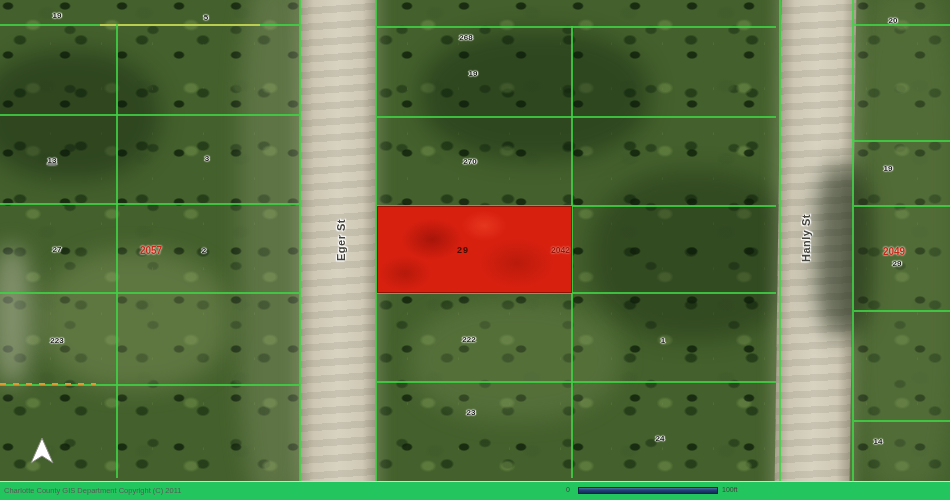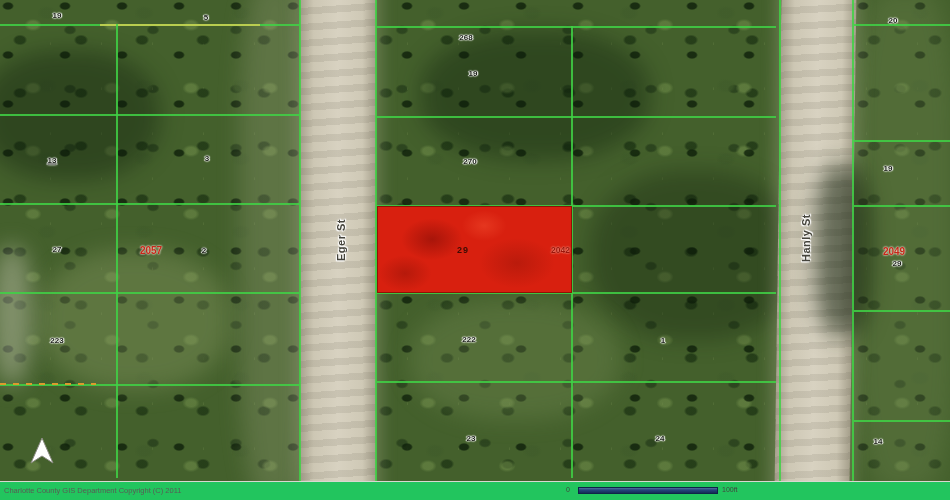--- a/index.html
+++ b/index.html
@@ -153,21 +153,21 @@
       <span class="lot-label" style="left: 206px; top: 17px;">5</span>
       <span class="lot-label" style="left: 52px; top: 160px; text-decoration: underline;">13</span>
       <span class="lot-label" style="left: 207px; top: 158px;">3</span>
       <span class="lot-label" style="left: 57px; top: 249px;">27</span>
       <span class="lot-label" style="left: 204px; top: 250px;">2</span>
       <span class="lot-label" style="left: 57px; top: 340px;">223</span>
       <span class="lot-label" style="left: 466px; top: 17px; margin-top: 20px;">268</span>
       <span class="lot-label" style="left: 473px; top: 73px;">19</span>
       <span class="lot-label" style="left: 470px; top: 161px;">270</span>
       <span class="lot-label" style="left: 469px; top: 339px;">222</span>
-      <span class="lot-label" style="left: 471px; top: 438px;">23</span>
+      <span class="lot-label" style="left: 471px; top: 412px;">23</span>
       <span class="lot-label" style="left: 663px; top: 340px;">1</span>
       <span class="lot-label" style="left: 660px; top: 438px;">24</span>
       <span class="lot-label" style="left: 893px; top: 20px;">20</span>
       <span class="lot-label" style="left: 888px; top: 168px;">19</span>
       <span class="lot-label" style="left: 897px; top: 263px;">29</span>
       <span class="lot-label" style="left: 878px; top: 441px;">14</span>
       <span class="addr-label" style="left: 151px; top: 250px;">2057</span>
       <span class="addr-label" style="left: 894px; top: 251px;">2049</span>
     </div>
 

